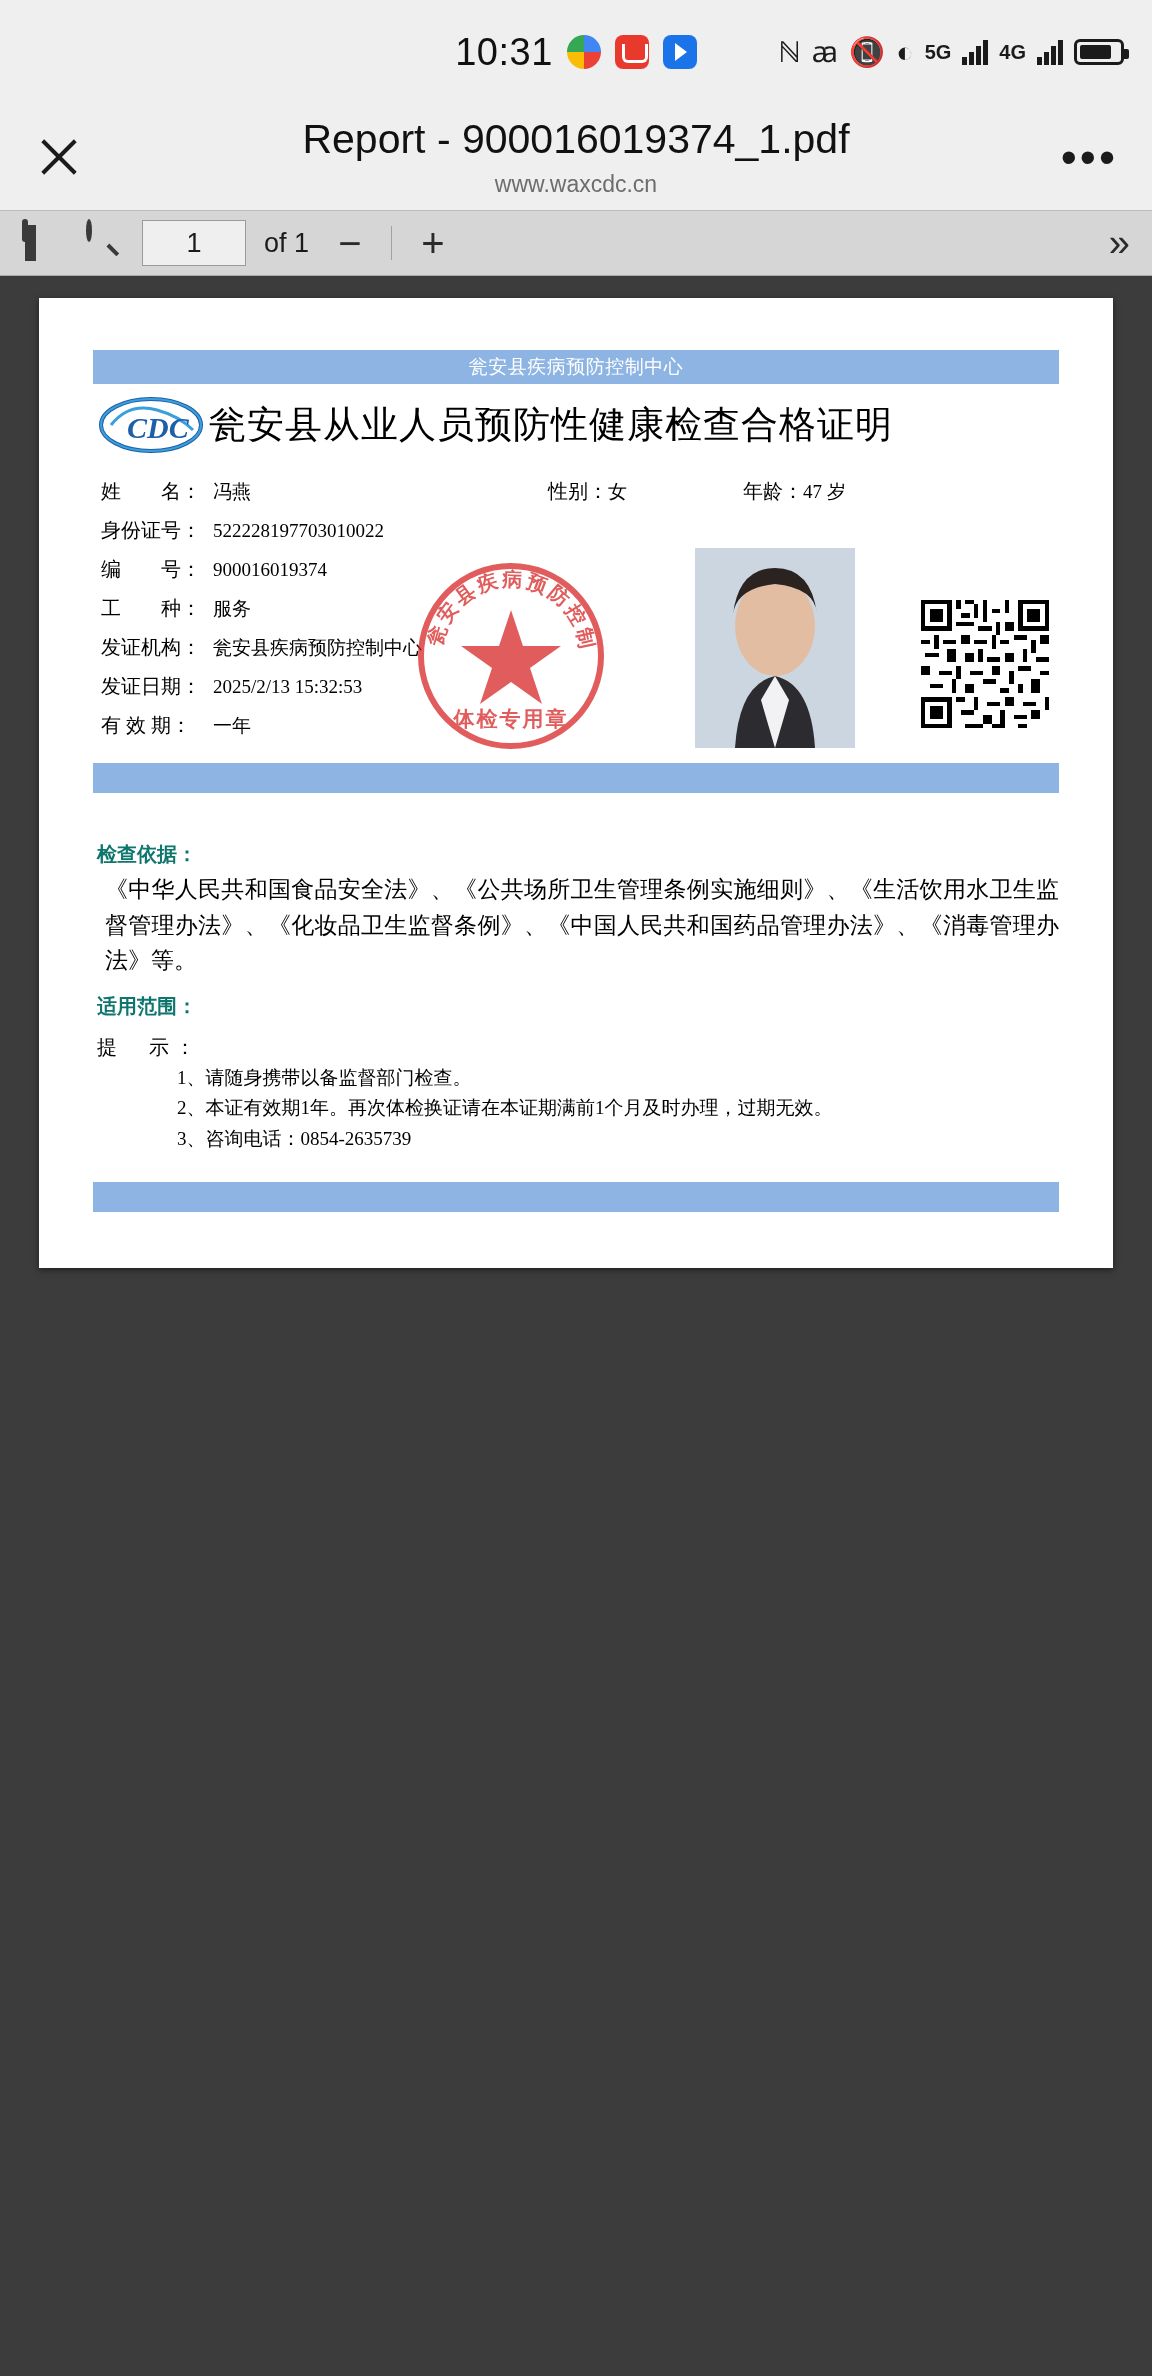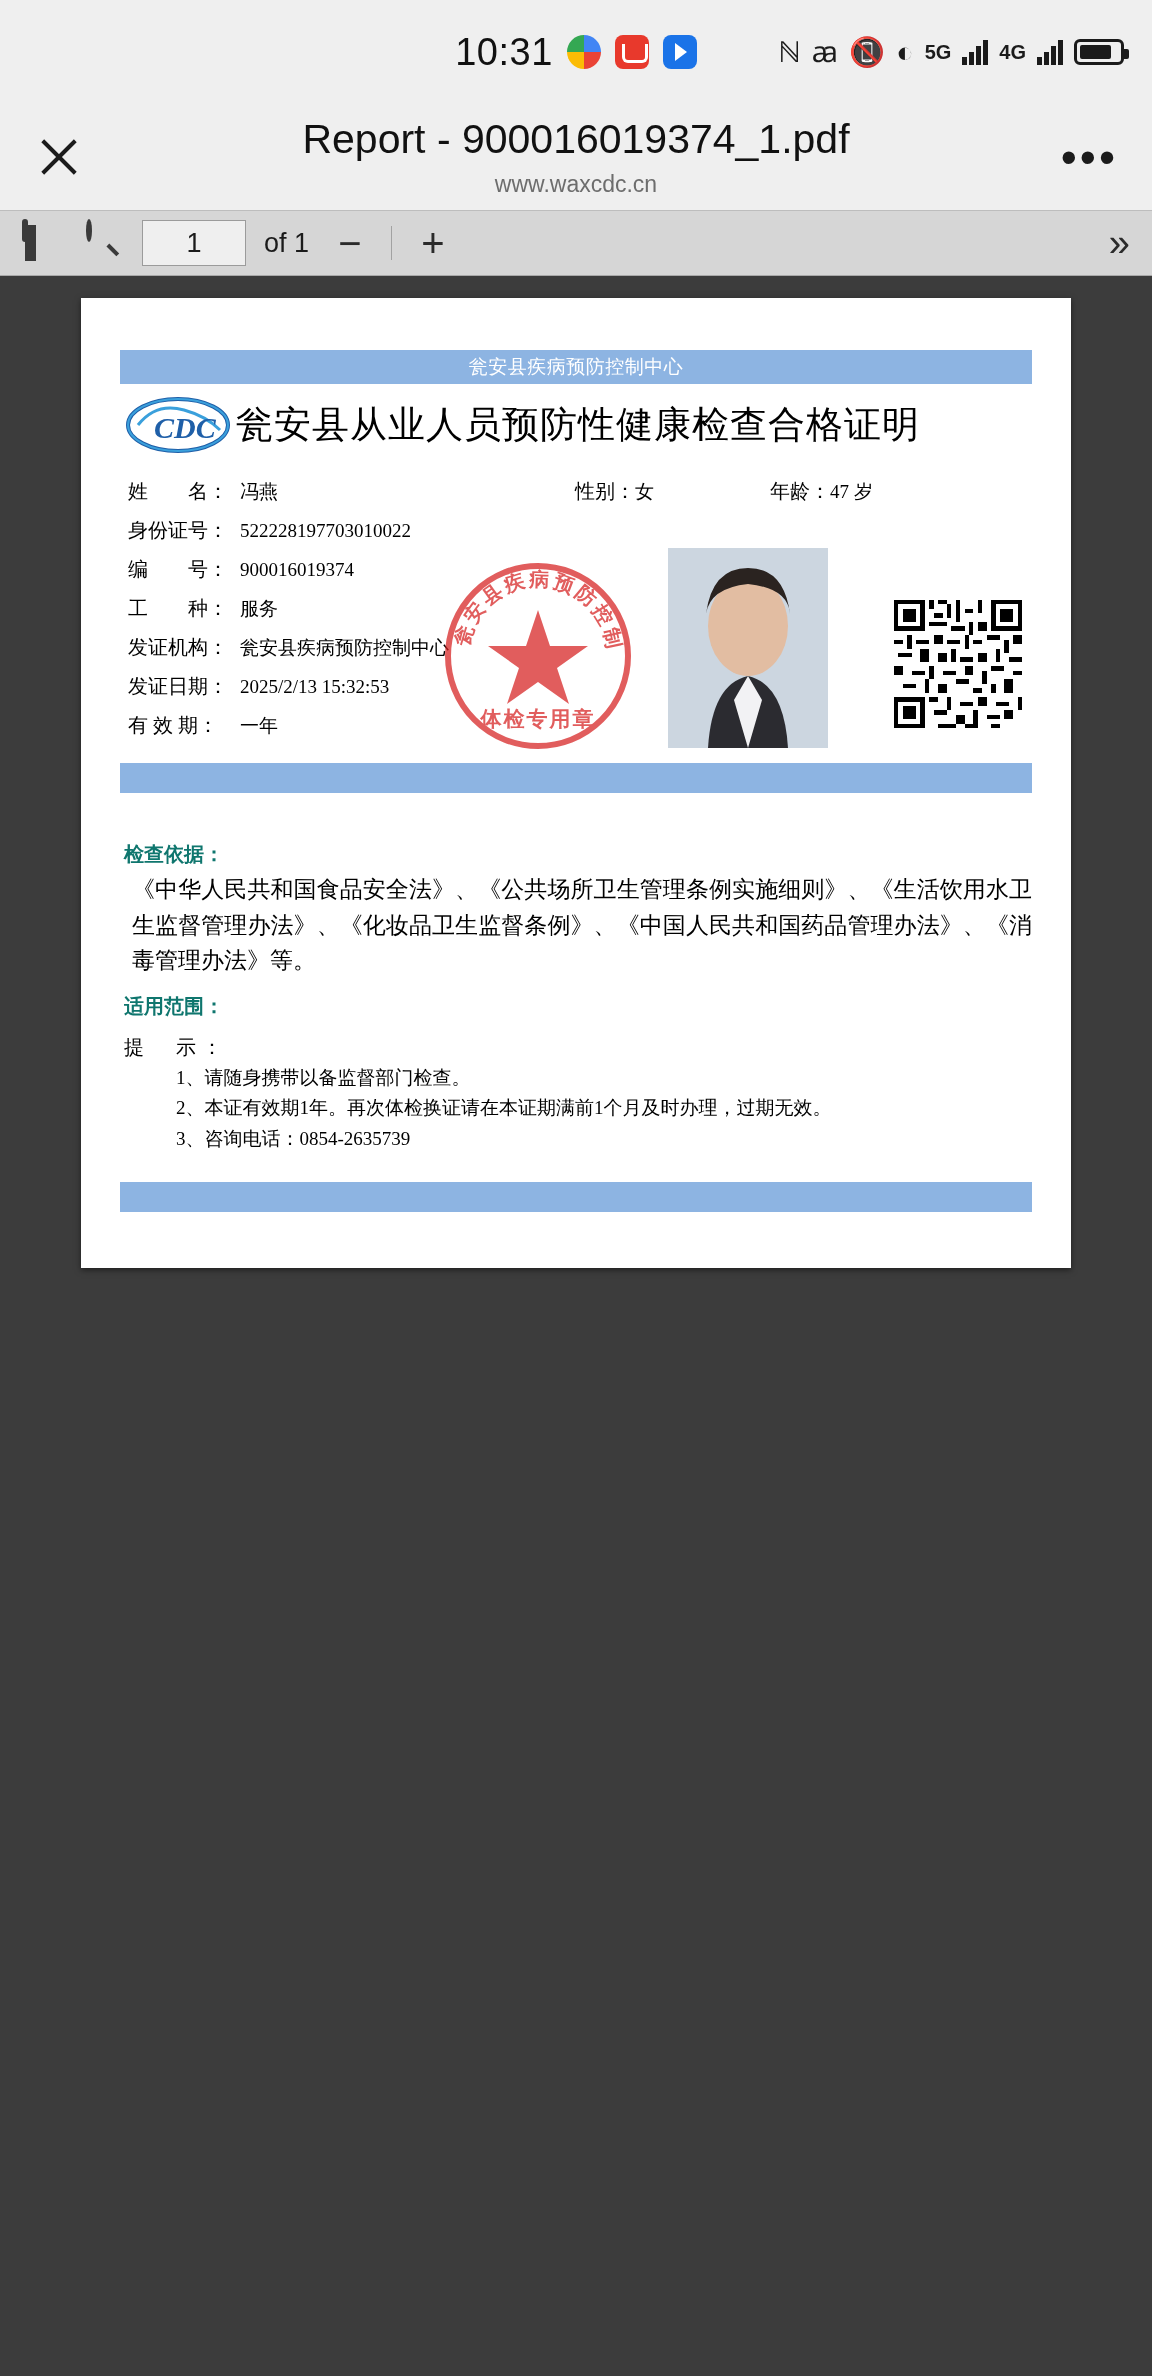--- a/index.html
+++ b/index.html
@@ -170,26 +170,26 @@
     margin-left: auto; font-size: 38px; color: #2b2b2b; line-height: 1;
   }
 
   
   .viewer {
     background: #3c3c3c;
     padding: 22px 0 0 0;
     height: calc(2376px - 104px - 106px - 66px);
   }
   .page {
-    width: 990px;
+    width: 1074px;
     height: 970px;
     margin: 0 auto;
     background: #fff;
     box-shadow: 0 2px 6px rgba(0,0,0,.5);
-    padding: 52px 39px;
+    padding: 52px 54px;
     position: relative;
   }
 
   
   .cert { font-family: "Liberation Serif", serif; color: #000; }
   .band {
     background: #8db4e2;
     height: 34px;
     display: flex; align-items: center; justify-content: center;
     color: #fff; font-size: 19px; letter-spacing: .5px;
@@ -247,21 +247,21 @@
     color: #0f766e; font-size: 20px; margin: 14px 0 4px 4px;
     font-weight: bold;
   }
   .sec-body {
     font-size: 23px; line-height: 1.55; margin-left: 12px;
     text-align: justify;
   }
   .tips-label {
     font-size: 20px; margin: 14px 0 2px 4px; letter-spacing: 6px;
   }
-  .tips-list { margin-left: 56px; font-size: 19px; line-height: 1.6; }
+  .tips-list { margin-left: 84px; font-size: 19px; line-height: 1.6; }
   .spacer-band { margin-top: 18px; }
 </style>
 </head>
 <body>
 
 <div class="statusbar">
   <div class="status-center">
     <span class="status-time">10:31</span>
     <span class="app-dot dot-gallery"></span>
     <span class="app-dot dot-huawei"></span>

